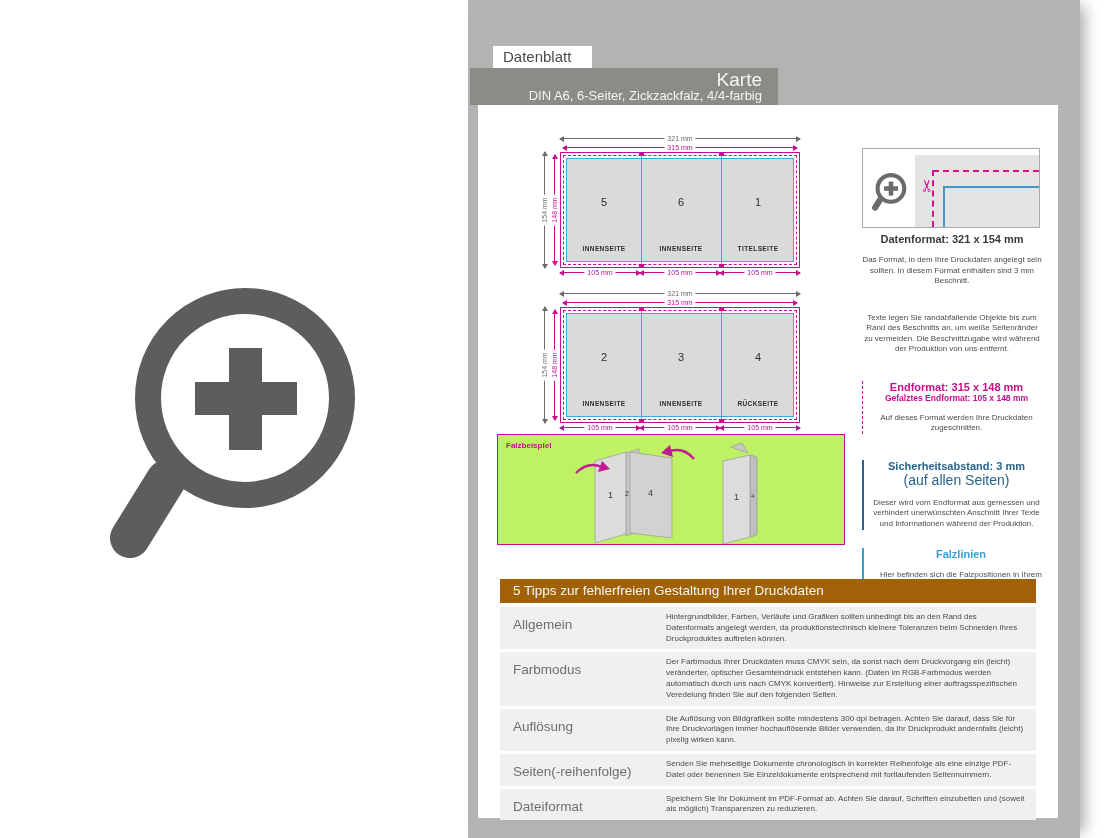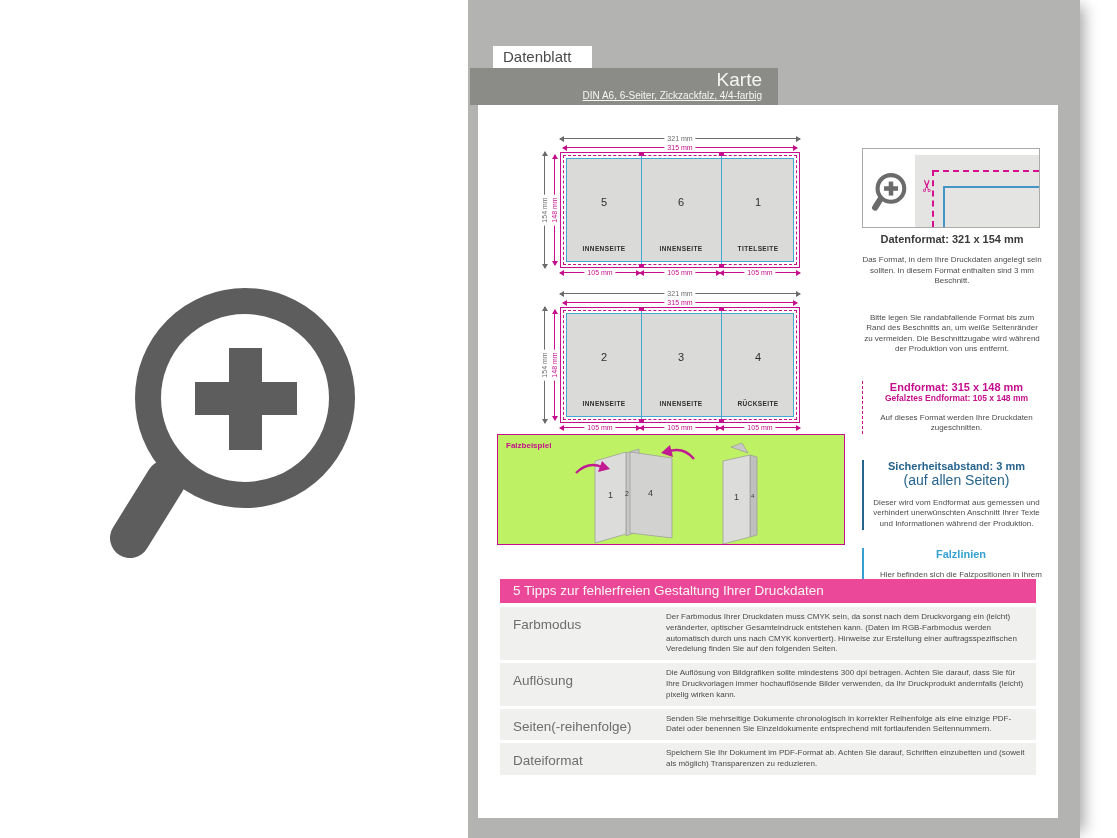--- a/index.html
+++ b/index.html
@@ -12,21 +12,21 @@
   #backdrop { left:468px; top:0; width:612px; height:838px; background:#b3b3b1;
               box-shadow:10px 0 14px -6px rgba(0,0,0,.35); }
   #page { left:478px; top:105px; width:580px; height:713px; background:#ffffff; }
 
   
   #tab-datenblatt { left:493px; top:46px; width:99px; height:22px; background:#ffffff;
        color:#4a4a4a; font-size:15px; line-height:22px; padding-left:10px; }
   #title-band { left:470px; top:68px; width:308px; height:37px; background:#8b8b87;
        color:#f5f5f3; text-align:right; padding:2px 16px 0 0; }
   #title-band .t { font-size:19px; font-weight:400; line-height:20px; }
-  #title-band .s { font-size:10px; line-height:11px;text-decoration:underline; }
+  #title-band .s { font-size:13px; line-height:11px; }
 
   
   .dimh { position:absolute; height:0; border-top:1px solid currentColor; }
   .dimh:before,.dimh:after { content:''; position:absolute; top:-3.5px; width:0; height:0;
       border-top:3px solid transparent; border-bottom:3px solid transparent; }
   .dimh:before { left:-1px; border-right:5px solid currentColor; }
   .dimh:after  { right:-1px; border-left:5px solid currentColor; }
   .dimv { position:absolute; width:0; border-left:1px solid currentColor; }
   .dimv:before,.dimv:after { content:''; position:absolute; left:-3.5px; width:0; height:0;
       border-left:3px solid transparent; border-right:3px solid transparent; }
@@ -73,21 +73,21 @@
   .sub-blue{ font-size:14px; color:#26648e; }
   .h-lblue{ font-size:11px; font-weight:bold; color:#36a0d0; }
   .body-txt { font-size:8px; line-height:1.32; color:#4c4c4c; margin-top:10px; }
   .bl-dash { border-left:1px dashed #c50e8c; padding-left:8px; }
   .bl-blue { border-left:2px solid #26648e; padding-left:7px; }
   .bl-lblue{ border-left:2px solid #36a0d0; padding-left:16px; }
   #info-col .gap { height:16px; }
 
   
   #tips { left:22px; top:474px; width:536px; }
-  #tips-header { background:#ec4899; color:#f7f7f5; font-size:13.5px; height:24px;
+  #tips-header { background:#a16207; color:#f7f7f5; font-size:13.5px; height:24px;
       line-height:24px; padding-left:13px; margin-bottom:4px; }
   .tip-row { display:flex; background:#f0f0ee; margin-bottom:3px; }
   .tip-label { width:162px; flex:none; font-size:13.5px; color:#6e6e6e; padding:10px 4px 4px 13px; }
   .tip-text { flex:1; font-size:8px; line-height:1.35; color:#4a4a4a; padding:5px 10px 5px 4px; }
 
   svg text { font-family:"Liberation Sans", sans-serif; }
 </style>
 </head>
 <body>
 
@@ -239,21 +239,21 @@
         <div class="md-blue-v"></div>
         <div class="scissors">✂</div>
       </div>
     </div>
 
     <div id="info-col" class="abs">
       <div class="blk">
         <div class="h-dark">Datenformat: 321 x 154 mm</div>
         <div class="body-txt">Das Format, in dem Ihre Druckdaten angelegt sein sollten. In diesem Format enthalten sind 3 mm Beschnitt.</div>
         <div class="gap"></div>
-        <div class="body-txt">Bitte legen Sie randabfallende Format bis zum Rand des Beschnitts an, um weiße Seitenränder zu vermeiden. Die Beschnittzugabe wird während der Produktion von uns entfernt.</div>
+        <div class="body-txt">Texte legen Sie randabfallende Objekte bis zum Rand des Beschnitts an, um weiße Seitenränder zu vermeiden. Die Beschnittzugabe wird während der Produktion von uns entfernt.</div>
       </div>
       <div class="gap"></div>
       <div class="blk bl-dash">
         <div class="h-mag">Endformat: 315 x 148 mm</div>
         <div class="sub-mag">Gefalztes Endformat: 105 x 148 mm</div>
         <div class="body-txt">Auf dieses Format werden Ihre Druckdaten zugeschnitten.</div>
       </div>
       <div class="gap"></div>
       <div class="blk bl-blue">
         <div class="h-blue">Sicherheitsabstand: 3 mm</div>
@@ -264,20 +264,24 @@
       <div class="blk bl-lblue">
         <div class="h-lblue">Falzlinien</div>
         <div class="body-txt">Hier befinden sich die Falzpositionen in Ihrem Produkt.</div>
       </div>
     </div>
 
     <div id="tips" class="abs">
       <div id="tips-header">5 Tipps zur fehlerfreien Gestaltung Ihrer Druckdaten</div>
 
       <div class="tip-row">
+        <div class="tip-label">Allgemein</div>
+        <div class="tip-text">Hintergrundbilder, Farben, Verläufe und Grafiken sollten unbedingt bis an den Rand des Datenformats angelegt werden, da produktionstechnisch kleinere Toleranzen beim Schneiden Ihres Druckproduktes auftreten können.</div>
+      </div>
+      <div class="tip-row">
         <div class="tip-label">Farbmodus</div>
         <div class="tip-text">Der Farbmodus Ihrer Druckdaten muss CMYK sein, da sonst nach dem Druckvorgang ein (leicht) veränderter, optischer Gesamteindruck entstehen kann. (Daten im RGB-Farbmodus werden automatisch durch uns nach CMYK konvertiert). Hinweise zur Erstellung einer auftragsspezifischen Veredelung finden Sie auf den folgenden Seiten.</div>
       </div>
       <div class="tip-row">
         <div class="tip-label">Auflösung</div>
         <div class="tip-text">Die Auflösung von Bildgrafiken sollte mindestens 300 dpi betragen. Achten Sie darauf, dass Sie für Ihre Druckvorlagen immer hochauflösende Bilder verwenden, da Ihr Druckprodukt andernfalls (leicht) pixelig wirken kann.</div>
       </div>
       <div class="tip-row">
         <div class="tip-label">Seiten(-reihenfolge)</div>
         <div class="tip-text">Senden Sie mehrseitige Dokumente chronologisch in korrekter Reihenfolge als eine einzige PDF-Datei oder benennen Sie Einzeldokumente entsprechend mit fortlaufenden Seitennummern.</div>

